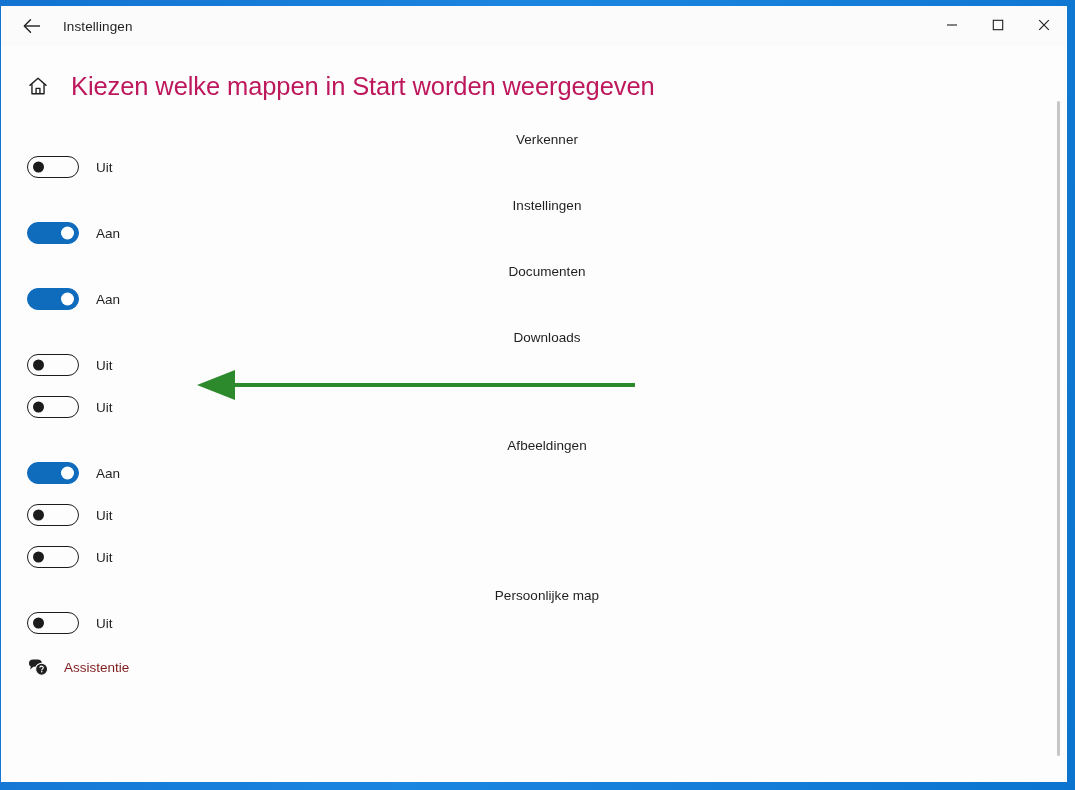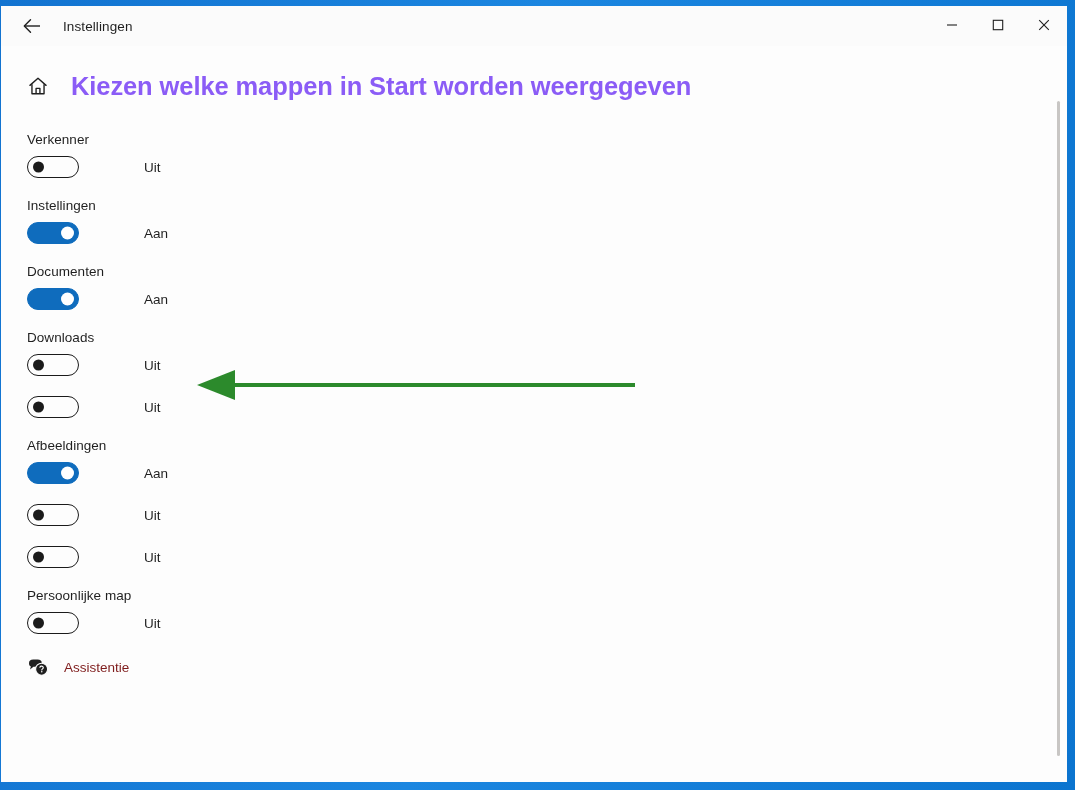--- a/index.html
+++ b/index.html
@@ -88,46 +88,45 @@
     height: 30px;
     display: flex;
     align-items: center;
     justify-content: center;
     cursor: pointer;
     border-radius: 3px;
   }
 
   .page-title {
     font-size: 25.5px;
-    color: #8b5cf6;
+    color: #be185d;
     margin-left: 18px;
-    font-weight: 700;
+    font-weight: 400;
     letter-spacing: -0.1px;
     white-space: nowrap;
   }
 
   
   .settings-list {
     margin-top: 24px;
     padding-left: 26px;
   }
 
-  .setting-row { margin-bottom: 20px; }
+  .setting-row { margin-bottom: 20px; text-align: center; }
 
   .setting-label {
     font-size: 13.5px;
     color: #1f1f1f;
     margin-bottom: 9px;
     letter-spacing: 0.05px;
   }
 
   .toggle-line {
     display: flex;
     align-items: center;
-    gap: 48px;
   }
 
   .toggle {
     position: relative;
     width: 52px;
     height: 22px;
     border-radius: 11px;
     cursor: pointer;
     flex: 0 0 auto;
   }

